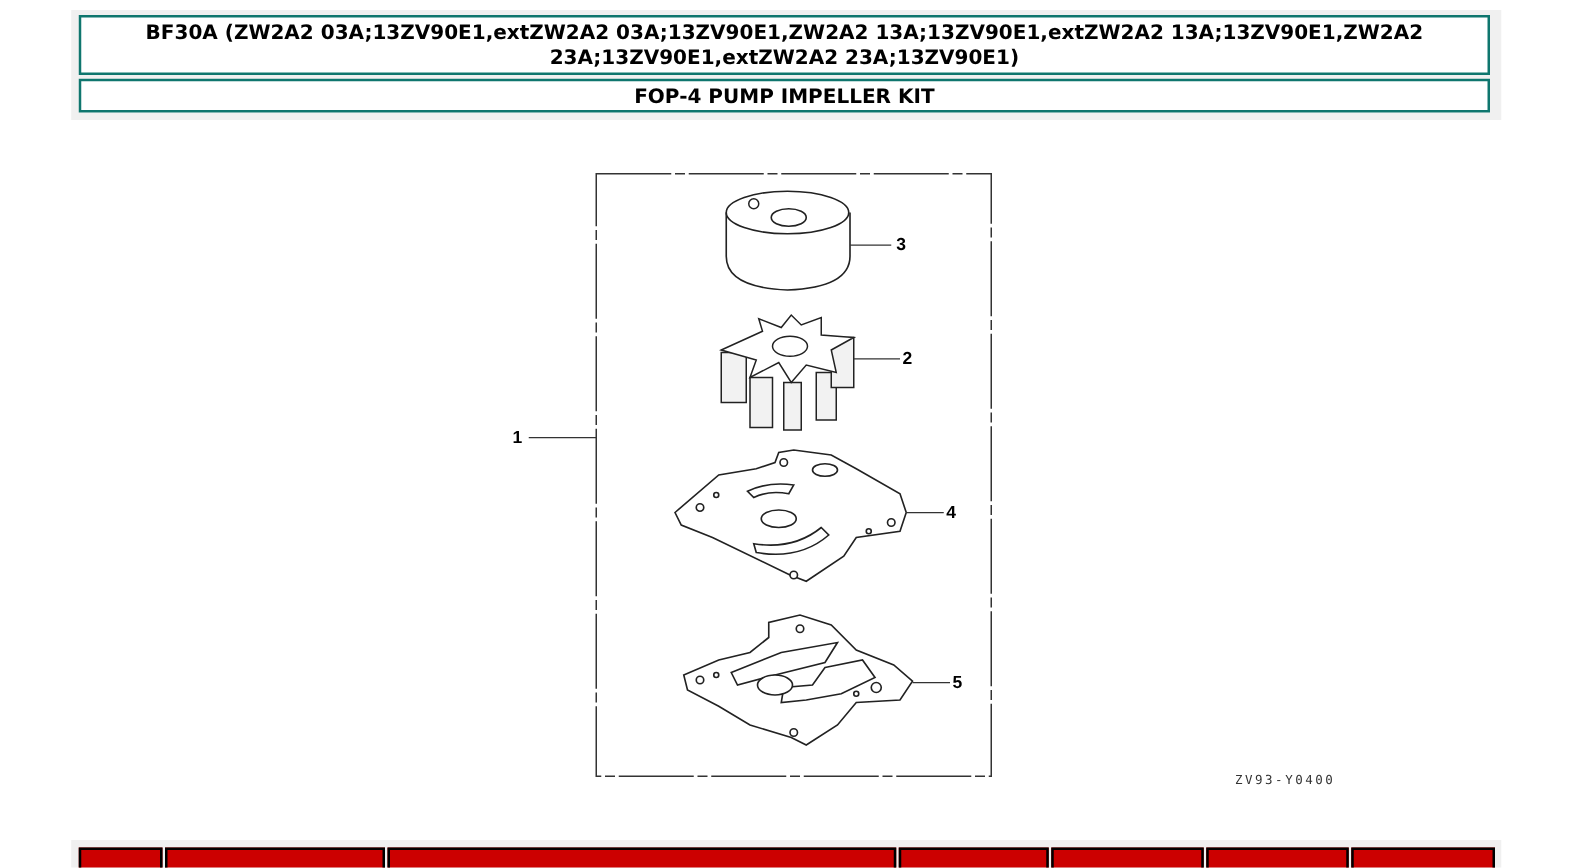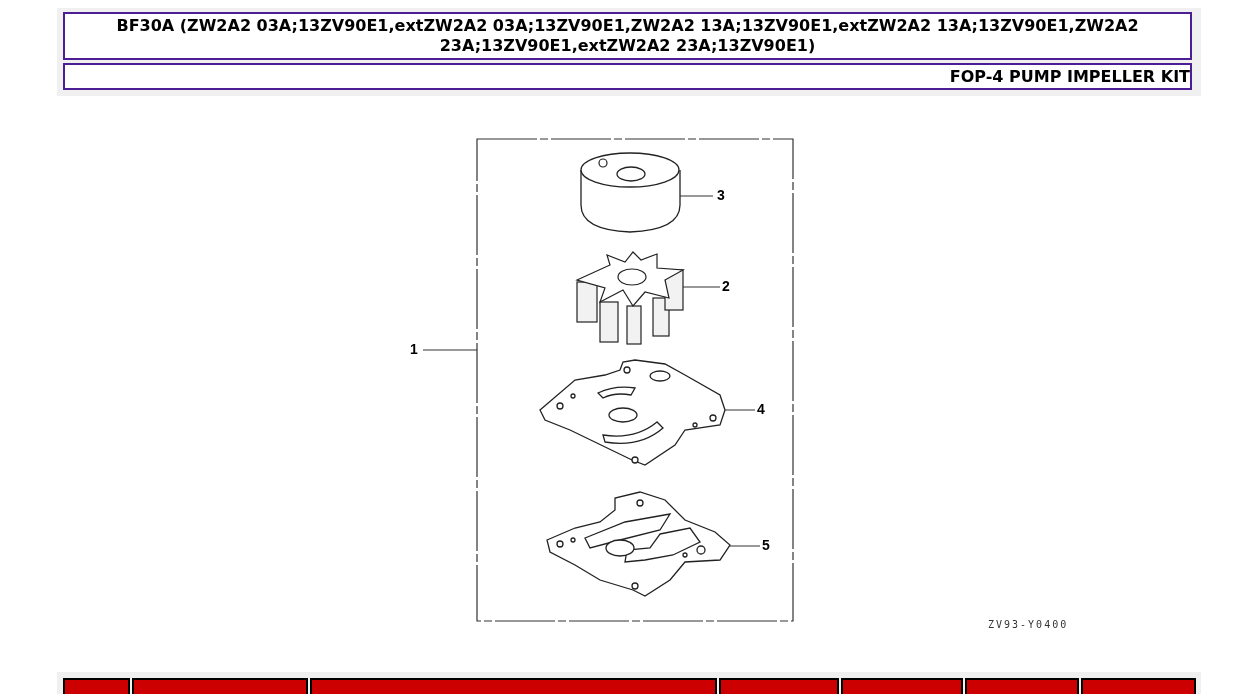--- a/index.html
+++ b/index.html
@@ -1,25 +1,25 @@
 <!DOCTYPE html>
 <html><head>
 <meta charset="utf-8">
 <style>
   html, body { margin: 0; padding: 0; background: #ffffff; }
   body { width: 1260px; height: 694px; overflow: hidden; position: relative;
          font-family: "DejaVu Sans", sans-serif; color: #000; }
 
   .header-wrap { position: absolute; left: 57px; top: 8px; width: 1144px; height: 88px;
                  background: #f0f0f0; }
-  .title-box { position: absolute; left: 6px; width: 1129px; border: 2px solid #4c1d95;
+  .title-box { position: absolute; left: 6px; width: 1129px; border: 2px solid #0f766e;
                background: #fff; text-align: center; font-weight: bold; font-size: 16px;
                line-height: 20px; box-sizing: border-box; }
   .title-box.model { top: 4px; height: 48px; padding: 2px 10px 0; }
-  .title-box.section { top: 55px; height: 27px; padding-top: 2px; text-align: right; }
+  .title-box.section { top: 55px; height: 27px; padding-top: 2px; }
 
   .diagram { position: absolute; left: 395px; top: 130px; width: 720px; height: 510px; }
   .diagram svg { position: absolute; left: 0; top: 0; }
   .callout { position: absolute; font-weight: bold; font-size: 14px; font-family: "Liberation Sans", sans-serif; }
   .fig-code { position: absolute; left: 988px; top: 619px; font-family: "DejaVu Sans Mono", monospace;
               font-size: 10px; letter-spacing: 2px; color: #333; text-align: center; }
 
   .table-wrap { position: absolute; left: 57px; top: 672px; width: 1144px; height: 30px; background: #f0f0f0; }
   .th { position: absolute; top: 6px; height: 22px; background: #cc0000; border: 2px solid #000;
         box-sizing: border-box; color: #fff; font-weight: bold; font-size: 12px; text-align: center; }

